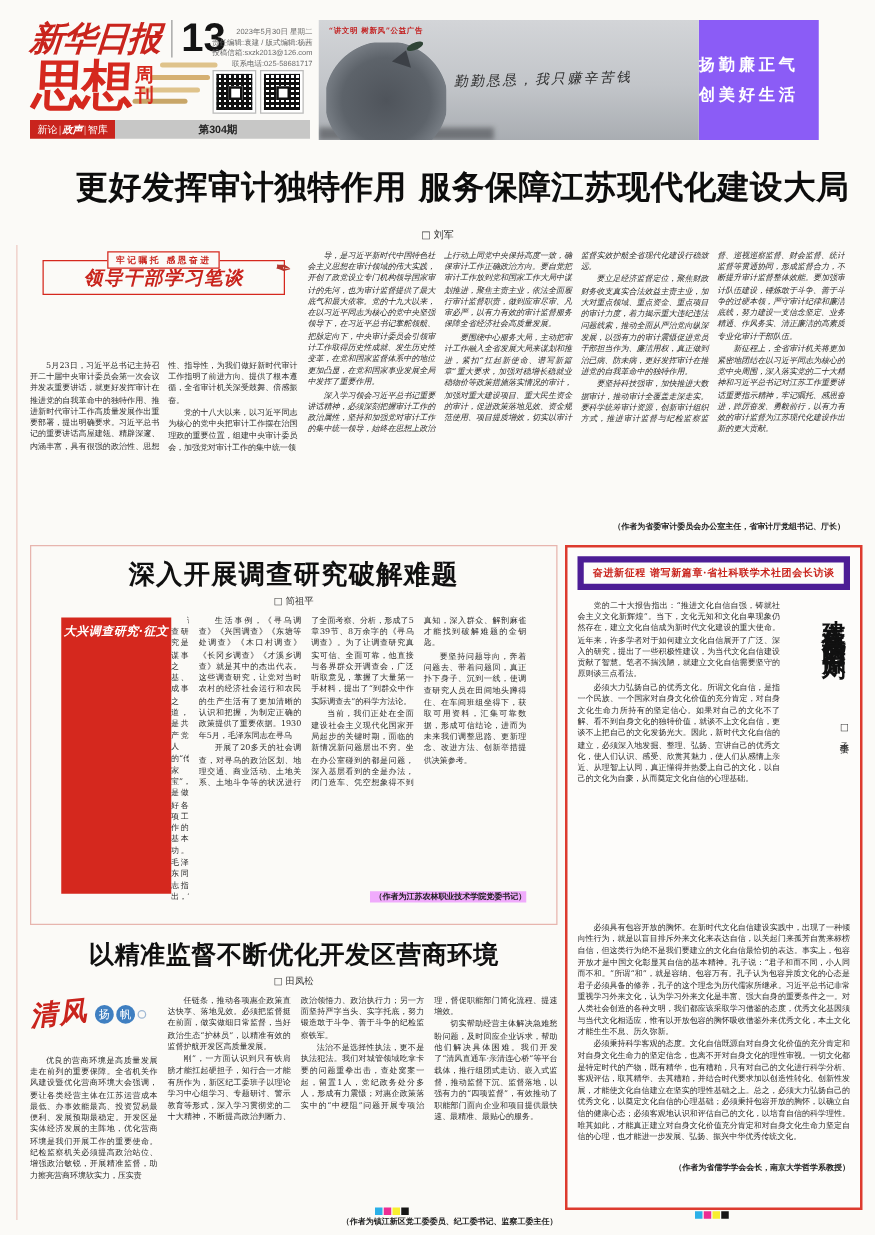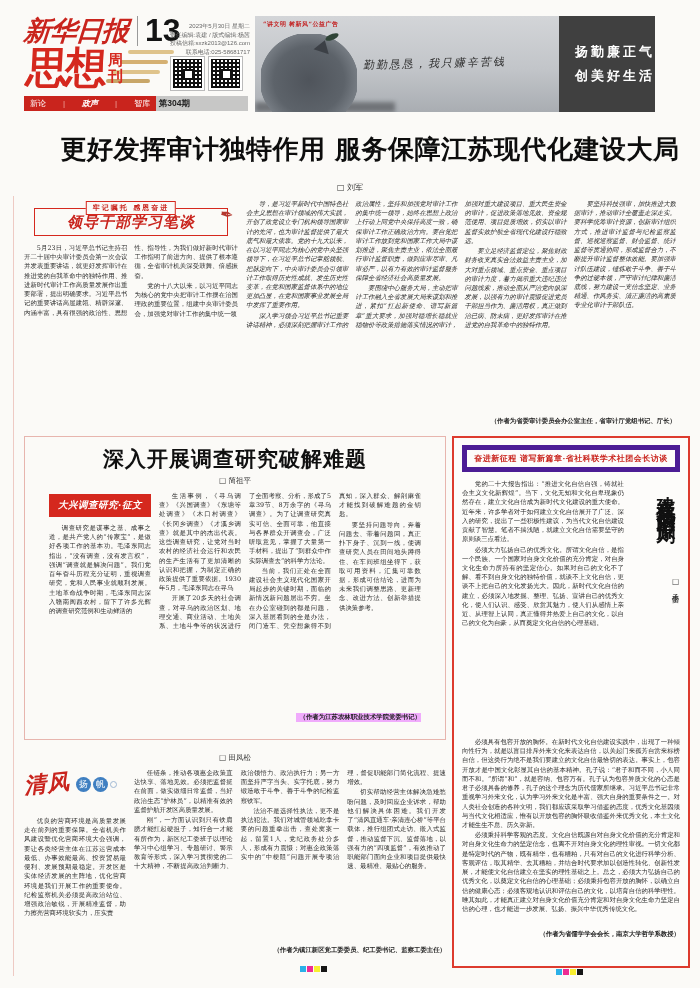--- a/index.html
+++ b/index.html
@@ -19,65 +19,65 @@
   .gold-art{position:absolute;left:100px;top:44px;opacity:.9;}
   .date-block{position:absolute;left:166px;top:22px;width:84px;font-size:6px;line-height:8.5px;color:#6a6a6a;text-align:right;font-family:"Liberation Sans",sans-serif;}
   .qr-row{position:absolute;left:171px;top:57px;display:flex;gap:5px;}
   .qr{width:29px;height:29px;background:
       repeating-linear-gradient(0deg,#111 0 2px,transparent 2px 4px),
       repeating-linear-gradient(90deg,#111 0 2px,#fff 2px 4px);
       border:2px solid #fff;outline:1px solid #bbb;position:relative;}
   .qr::after{content:"";position:absolute;left:10px;top:10px;width:7px;height:7px;background:#fff;border:2px solid #111;}
 
   .nav-bar{position:absolute;left:24px;top:96px;width:224px;height:15px;display:flex;font-family:"Liberation Sans",sans-serif;}
-  .nav-red{background:#c9241d;color:#fff;font-size:8px;display:flex;align-items:center;padding:0 6px;gap:17px;white-space:nowrap;}
+  .nav-red{background:#c9241d;color:#fff;font-size:8px;display:flex;align-items:center;padding:0 6px;gap:1px;white-space:nowrap;}
   .nav-red .sep{color:#f0a9a2;}
   .nav-red .nav-item-mid{font-style:italic;font-weight:700;font-family:"DejaVu Serif",serif;}
   .nav-gray{flex:1;background:#c7c7c6;display:flex;align-items:center;justify-content:flex-end;padding-right:58px;font-size:8.5px;font-weight:700;color:#222;}
 
   
   .banner{position:absolute;left:255px;top:16px;width:400px;height:96px;display:flex;}
   .banner-photo{position:relative;width:304px;height:96px;background:linear-gradient(180deg,#d3d5d8 0%,#c2c5c9 55%,#a9adb2 100%);overflow:hidden;}
   .psa-label{position:absolute;left:8px;top:4px;font-size:6px;font-weight:700;color:#c32222;letter-spacing:.5px;}
   .pig-body{position:absolute;left:6px;bottom:-6px;width:96px;height:84px;background:radial-gradient(ellipse at 50% 55%,#4f545b 0%,#5d636a 52%,#767c83 72%,rgba(120,126,133,0) 73%);}
   .pig-ear{position:absolute;left:60px;bottom:60px;width:0;height:0;border-left:8px solid transparent;border-right:8px solid transparent;border-bottom:12px solid #3c4046;transform:rotate(18deg);}
   .pig-leaf{position:absolute;left:70px;bottom:72px;width:14px;height:6px;background:#2f4436;border-radius:60% 40% 60% 40%;transform:rotate(-18deg);}
   .pig-shadow{position:absolute;left:0;bottom:0;width:140px;height:10px;background:rgba(40,42,46,.45);filter:blur(2px);}
   .banner-caption{position:absolute;left:108px;top:40px;font-size:11px;font-style:italic;color:#2e2e2e;letter-spacing:2px;transform:rotate(-1.5deg);white-space:nowrap;}
-  .banner-slogan{width:96px;height:96px;background:#404040;color:#fff;display:flex;flex-direction:column;align-items:flex-end;justify-content:center;gap:6px;font-family:"Liberation Sans",sans-serif;}
+  .banner-slogan{width:96px;height:96px;background:#8b5cf6;color:#fff;display:flex;flex-direction:column;align-items:flex-start;justify-content:center;gap:6px;font-family:"Liberation Sans",sans-serif;}
   .banner-slogan span{font-size:13px;font-weight:700;letter-spacing:3px;white-space:nowrap;}
 
   
   .main-headline{position:absolute;left:0;top:132px;width:700px;text-align:center;font-size:26px;font-weight:900;color:#0d0d0d;letter-spacing:.5px;white-space:nowrap;margin-left:20px;}
   .byline{width:100%;text-align:center;font-size:8px;color:#333;}
   .byline-1{position:absolute;left:0;top:182px;}
 
   
   .bodytext{font-size:6.4px;line-height:1.44;color:#2b2b2b;text-align:justify;overflow:hidden;}
   .bodytext p{margin:0 0 1px 0;text-indent:2em;}
   .attrib{font-size:6.4px;font-weight:700;color:#1e1e1e;text-align:right;}
 
   
   .article1{position:absolute;left:24px;top:200px;width:652px;height:226px;display:flex;gap:8px;}
-  .a1-left{width:214px;display:flex;flex-direction:column;}
+  .a1-left{width:214px;display:flex;flex-direction:column;gap:44px;}
   .lxbox{position:relative;margin:8px 10px 8px 10px;border:1px solid #d5281e;height:26px;display:flex;align-items:center;justify-content:center;}
   .lxbox-top{position:absolute;top:-8px;left:50%;transform:translateX(-50%);background:#fbfaf7;border:1px solid #d5281e;font-size:7px;font-weight:700;color:#c9241d;letter-spacing:2px;padding:1px 6px;white-space:nowrap;}
   .lxbox-main{font-size:15px;font-weight:900;font-style:italic;color:#c9241d;letter-spacing:1px;white-space:nowrap;}
   .pen-icon{position:absolute;right:-6px;top:-4px;font-size:16px;color:#b3372e;transform:rotate(10deg);font-style:normal;}
   .a1-left .bodytext{flex:1;column-count:2;column-gap:7px;}
   .a1-right{flex:1;display:flex;flex-direction:column;}
   .a1-right .bodytext{flex:1;column-count:4;column-gap:7px;font-style:italic;}
   .a1-right .attrib{margin-top:1px;}
 
   
   .article2{position:absolute;left:24px;top:436px;width:422px;height:304px;border:1px solid #e7b5ae;box-sizing:border-box;padding:8px 24px;}
   .a2-title{text-align:center;font-size:21px;font-weight:900;color:#101010;letter-spacing:1px;}
   .byline-2{text-align:center;font-size:7.5px;color:#333;margin-top:3px;}
   .a2-content{display:flex;gap:8px;margin-top:6px;height:230px;position:relative;}
-  .a2-left{width:102px;display:flex;flex-direction:column;}
+  .a2-left{width:102px;display:flex;flex-direction:row;}
   .zw-badge{background:#d5281e;color:#fff;font-size:9.5px;font-weight:700;font-style:italic;text-align:center;padding:5px 2px;letter-spacing:.5px;margin:2px 0 7px 0;white-space:nowrap;}
   .a2-left .bodytext{flex:1;}
   .a2-right{flex:1;column-count:3;column-gap:8px;}
   .a2-attrib{position:absolute;right:0;bottom:0;background:#f0abfc;padding-left:4px;}
 
   
   .article3{position:absolute;left:24px;top:750px;width:422px;height:228px;}
   .a3-title{text-align:center;font-size:20px;font-weight:900;color:#101010;letter-spacing:.5px;}
   .byline-3{text-align:center;font-size:7.5px;color:#333;margin-top:3px;}
   .a3-content{display:flex;gap:8px;margin-top:6px;height:186px;position:relative;}
@@ -193,20 +193,21 @@
           <p>党的十八大以来，以习近平同志为核心的党中央把审计工作摆在治国理政的重要位置，组建中央审计委员会，加强党对审计工作的集中统一领</p>
         </div>
     </div>
     <div class="a1-right">
       <div class="bodytext">
           <p>导，是习近平新时代中国特色社会主义思想在审计领域的伟大实践，开创了政党设立专门机构领导国家审计的先河，也为审计监督提供了最大底气和最大依靠。党的十九大以来，在以习近平同志为核心的党中央坚强领导下，在习近平总书记掌舵领航、把脉定向下，中央审计委员会引领审计工作取得历史性成就、发生历史性变革，在党和国家监督体系中的地位更加凸显，在党和国家事业发展全局中发挥了重要作用。</p>
           <p>深入学习领会习近平总书记重要讲话精神，必须深刻把握审计工作的政治属性，坚持和加强党对审计工作的集中统一领导，始终在思想上政治上行动上同党中央保持高度一致，确保审计工作正确政治方向。要自觉把审计工作放到党和国家工作大局中谋划推进，聚焦主责主业，依法全面履行审计监督职责，做到应审尽审、凡审必严，以有力有效的审计监督服务保障全省经济社会高质量发展。</p>
           <p>要围绕中心服务大局，主动把审计工作融入全省发展大局来谋划和推进，紧扣“扛起新使命、谱写新篇章”重大要求，加强对稳增长稳就业稳物价等政策措施落实情况的审计，加强对重大建设项目、重大民生资金的审计，促进政策落地见效、资金规范使用、项目提质增效，切实以审计监督实效护航全省现代化建设行稳致远。</p>
           <p>要立足经济监督定位，聚焦财政财务收支真实合法效益主责主业，加大对重点领域、重点资金、重点项目的审计力度，着力揭示重大违纪违法问题线索，推动全面从严治党向纵深发展，以强有力的审计震慑促进党员干部担当作为、廉洁用权，真正做到治已病、防未病，更好发挥审计在推进党的自我革命中的独特作用。</p>
           <p>要坚持科技强审，加快推进大数据审计，推动审计全覆盖走深走实。要科学统筹审计资源，创新审计组织方式，推进审计监督与纪检监察监督、巡视巡察监督、财会监督、统计监督等贯通协同，形成监督合力，不断提升审计监督整体效能。要加强审计队伍建设，锤炼敢于斗争、善于斗争的过硬本领，严守审计纪律和廉洁底线，努力建设一支信念坚定、业务精通、作风务实、清正廉洁的高素质专业化审计干部队伍。</p>
+          <p>新征程上，全省审计机关将更加紧密地团结在以习近平同志为核心的党中央周围，深入落实党的二十大精神和习近平总书记对江苏工作重要讲话重要指示精神，牢记嘱托、感恩奋进，踔厉奋发、勇毅前行，以有力有效的审计监督为江苏现代化建设作出新的更大贡献。</p>
         </div>
       <div class="attrib">（作者为省委审计委员会办公室主任，省审计厅党组书记、厅长）</div>
     </div>
   </div>
 
   <div class="article2">
     <div class="a2-title">深入开展调查研究破解难题</div>
     <div class="byline byline-2">□ 简祖平</div>
     <div class="a2-content">
       <div class="a2-left">
@@ -219,20 +220,21 @@
           <p>生活事例，《寻乌调查》《兴国调查》《东塘等处调查》《木口村调查》《长冈乡调查》《才溪乡调查》就是其中的杰出代表。这些调查研究，让党对当时农村的经济社会运行和农民的生产生活有了更加清晰的认识和把握，为制定正确的政策提供了重要依据。1930年5月，毛泽东同志在寻乌</p>
           <p>开展了20多天的社会调查，对寻乌的政治区划、地理交通、商业活动、土地关系、土地斗争等的状况进行了全面考察、分析，形成了5章39节、8万余字的《寻乌调查》。为了让调查研究真实可信、全面可靠，他直接与各界群众开调查会，广泛听取意见，掌握了大量第一手材料，提出了“到群众中作实际调查去”的科学方法论。</p>
           <p>当前，我们正处在全面建设社会主义现代化国家开局起步的关键时期，面临的新情况新问题层出不穷。坐在办公室碰到的都是问题，深入基层看到的全是办法，闭门造车、凭空想象得不到真知，深入群众、解剖麻雀才能找到破解难题的金钥匙。</p>
           <p>要坚持问题导向，奔着问题去、带着问题回，真正扑下身子、沉到一线，使调查研究人员在田间地头蹲得住、在车间班组坐得下，获取可用资料，汇集可靠数据，形成可信结论，进而为未来我们调整思路、更新理念、改进方法、创新举措提供决策参考。</p>
         </div>
       <div class="attrib a2-attrib">（作者为江苏农林职业技术学院党委书记）</div>
     </div>
   </div>
 
   <div class="article3">
+    <div class="a3-title">以精准监督不断优化开发区营商环境</div>
     <div class="byline byline-3">□ 田凤松</div>
     <div class="a3-content">
       <div class="a3-left">
         <div class="qf-logo">
           <span class="qf-text">清风</span>
           <span class="qf-circles">
             <span class="qf-circle">扬</span>
             <span class="qf-circle">帆</span>
             <span class="qf-dot"></span>
           </span>

